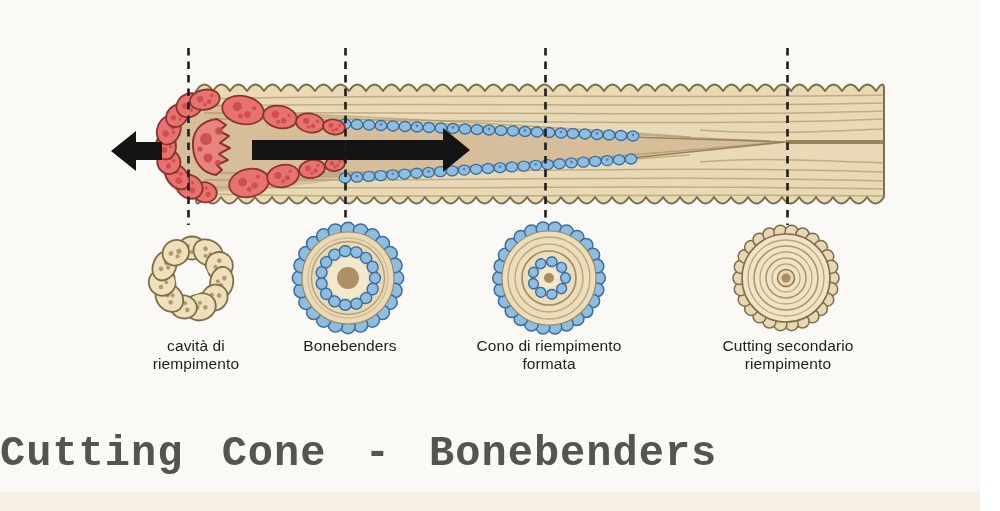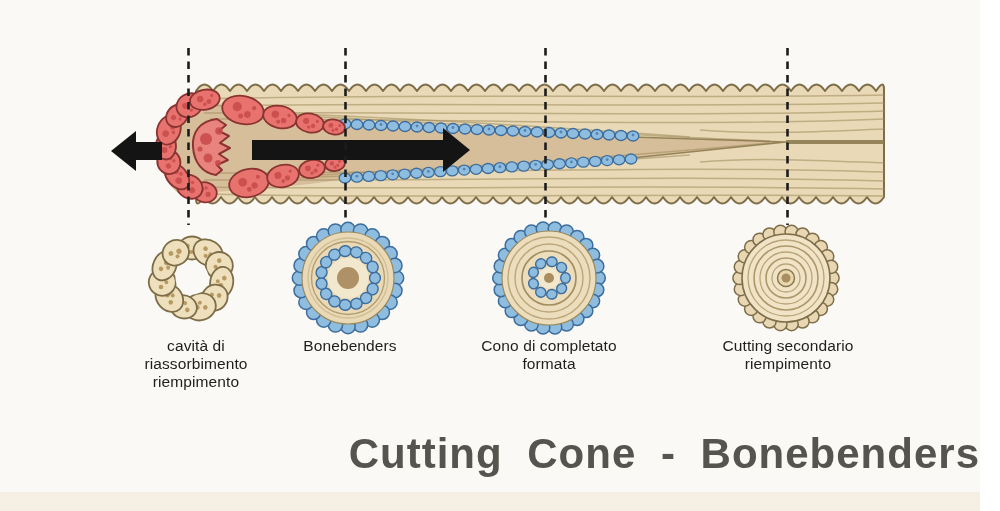--- a/index.html
+++ b/index.html
@@ -9,22 +9,22 @@
     background:var(--background,#fbf9f5);
   }
   #bone-svg{position:absolute;left:0;top:0;}
   .stage-label{
     position:absolute;top:337px;text-align:center;
     font-size:15.5px;line-height:18px;color:var(--label-color,#1e1e1c);
     letter-spacing:.1px;
   }
   .stage-label span{display:block;}
   .figure-title{
-    position:absolute;left:0;top:429px;width:100%;text-align:right;
-    font-family:Liberation Sans, sans-serif;font-weight:bold;font-size:42px;
+    position:absolute;left:0;top:429px;width:100%;text-align:left;
+    font-family:Liberation Mono, monospace;font-weight:bold;font-size:42px;
     line-height:50px;color:var(--title-color,#56544e);
     letter-spacing:1px;word-spacing:12px;
   }
   .footer-band{
     position:absolute;left:0;bottom:0;width:100%;height:19px;
     background:var(--footer-band,#f5f0e3);
   }
 </style>
 </head>
 <body>
@@ -456,30 +456,29 @@
         <circle cx="786" cy="278" r="26" fill="none" stroke="#a08a5a" stroke-width="1.3" opacity="0.7"></circle>
         <circle cx="786" cy="278" r="20" fill="none" stroke="#a08a5a" stroke-width="1.6" opacity="0.85"></circle>
         <circle cx="786" cy="278" r="14" fill="none" stroke="#a08a5a" stroke-width="1.3" opacity="0.7"></circle>
         <circle cx="786" cy="278" r="8.5" fill="#e9d7ae" stroke="#8a7950" stroke-width="1.5"></circle>
         <circle cx="786" cy="278" r="4.5" fill="#aa8d60"></circle>
       </g>
     </svg>
 
   <div class="stage-label" style="left:116px;width:160px">
     <span>cavità di</span>
-    <span>riassorbimento</span>
     <span>riempimento</span>
   </div>
 
   <div class="stage-label" style="left:250px;width:200px">
     <span>Bonebenders</span>
   </div>
 
   <div class="stage-label" style="left:434px;width:230px">
-    <span>Cono di completato</span>
+    <span>Cono di riempimento</span>
     <span>formata</span>
   </div>
 
   <div class="stage-label" style="left:673px;width:230px">
     <span>Cutting secondario</span>
     <span>riempimento</span>
   </div>
 
   <div class="figure-title">Cutting Cone - Bonebenders</div>
 

